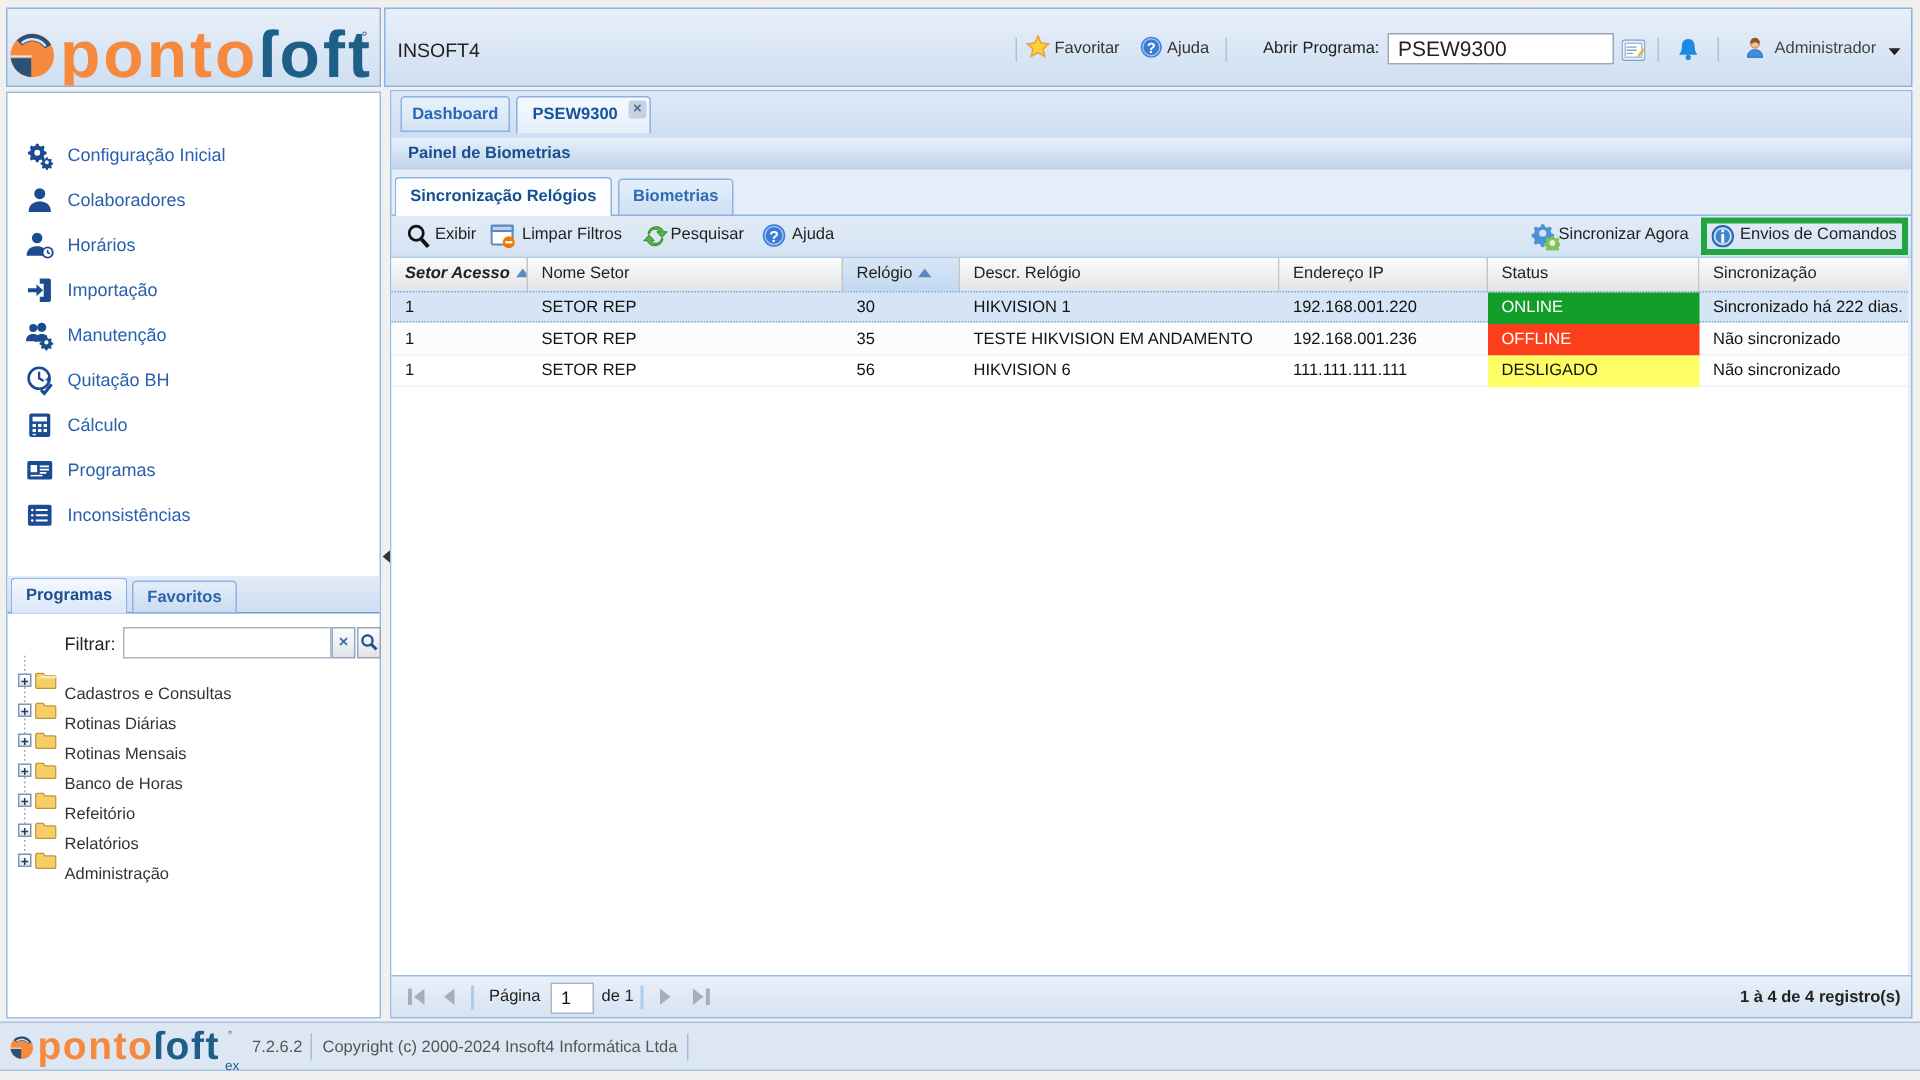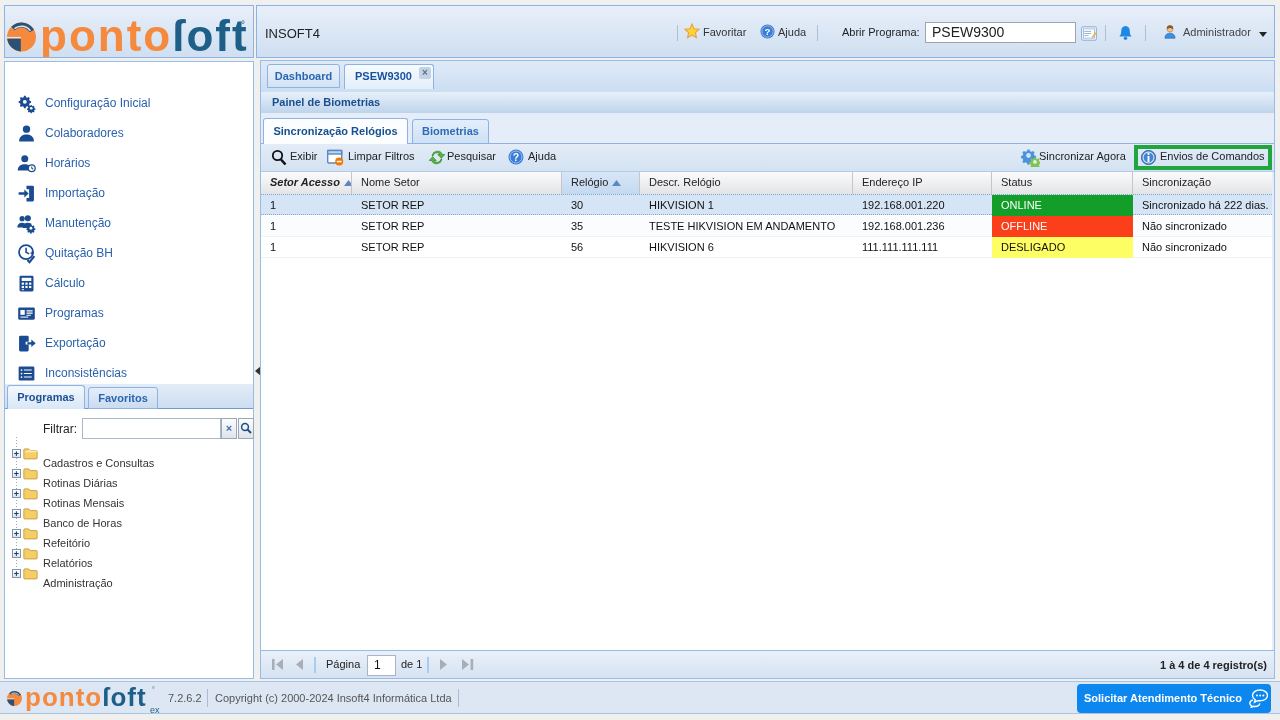--- a/index.html
+++ b/index.html
@@ -154,27 +154,20 @@
         <span>Cálculo</span>
       </div>
     <div class="mi">
         <svg viewBox="0 0 24 24">
           <rect x="2.5" y="5" width="19" height="14" rx="1.5" fill="#1b4c92"></rect>
           <rect x="5" y="8" width="5" height="5.5" fill="#fff"></rect>
           <path d="M12 9 h7 M12 11.5 h7 M12 14 h5" stroke="#fff" stroke-width="1.3"></path>
           <rect x="5" y="15.5" width="9" height="1.2" fill="#fff"></rect>
         </svg>
         <span>Programas</span>
-      </div>
-    <div class="mi">
-        <svg viewBox="0 0 24 24">
-          <path d="M5 3 L13 3 A1.5 1.5 0 0 1 14.5 4.5 L14.5 10 L11 10 L11 13 L14.5 13 L14.5 19.5 A1.5 1.5 0 0 1 13 21 L5 21 A1.5 1.5 0 0 1 3.5 19.5 L3.5 4.5 A1.5 1.5 0 0 1 5 3 Z" fill="#1b4c92"></path>
-          <path d="M13 10.5 L17.5 10.5 L17.5 7.5 L22.5 11.8 L17.5 16 L17.5 13 L13 13 Z" fill="#1b4c92"></path>
-        </svg>
-        <span>Exportação</span>
       </div>
     <div class="mi">
         <svg viewBox="0 0 24 24">
           <rect x="3" y="4" width="18" height="16" rx="1.5" fill="#1b4c92"></rect>
           <g stroke="#fff" stroke-width="1.4">
             <path d="M9 8 h9 M9 12 h9 M9 16 h9"></path>
           </g>
           <g fill="#fff">
             <circle cx="6.3" cy="8" r="1"></circle>
             <circle cx="6.3" cy="12" r="1"></circle>
@@ -396,23 +389,13 @@
       <text x="25" y="24" font-size="26" font-weight="bold" letter-spacing="1"><tspan fill="#f5893d">ponto</tspan><tspan fill="#1e5f88">ſoft</tspan></text>
       <text x="150" y="31" font-size="9" fill="#1e5f88">ex</text>
       <text x="152" y="10" font-size="7" fill="#1e5f88">°</text>
     </svg>
   </div>
   <span class="abs" style="left:168px;top:10px;color:#555;">7.2.6.2</span>
   <div class="abs" style="left:207px;top:7px;width:1px;height:18px;background:#aabdd4;"></div>
   <span class="abs" style="left:215px;top:10px;color:#555;">Copyright (c) 2000-2024 Insoft4 Informática Ltda</span>
   <div class="abs" style="left:458px;top:7px;width:1px;height:18px;background:#aabdd4;"></div>
 
-  <div class="abs" style="left:1077px;top:2px;width:194px;height:29px;background:#0d87f0;border-radius:4px;">
-    <span class="abs" style="left:7px;top:8px;color:#fff;font-weight:bold;white-space:nowrap;">Solicitar Atendimento Técnico</span>
-    <svg class="abs" style="left:171px;top:5px;" width="20" height="19" viewBox="0 0 20 19">
-        <path d="M12 1 C16.5 1 19.5 3.4 19.5 6.4 C19.5 9.4 16.5 11.8 12 11.8 C11.2 11.8 10.4 11.7 9.7 11.6 L6.5 13.2 L7.2 10.6 C5.5 9.6 4.5 8.1 4.5 6.4 C4.5 3.4 7.5 1 12 1 Z" fill="none" stroke="#fff" stroke-width="1.4"></path>
-        <circle cx="9" cy="6.4" r="1" fill="#fff"></circle>
-        <circle cx="12.2" cy="6.4" r="1" fill="#fff"></circle>
-        <circle cx="15.4" cy="6.4" r="1" fill="#fff"></circle>
-        <path d="M4.8 10.9 C3 11.6 1.8 12.8 1.8 14.2 C1.8 15.3 2.5 16.2 3.6 16.8 L3.2 18.4 L5.5 17.3 C6 17.4 6.5 17.5 7 17.5 C9.5 17.5 11.5 16.2 11.8 14.4" fill="none" stroke="#fff" stroke-width="1.4"></path>
-      </svg>
-  </div>
 </div>
 
 </body></html>

